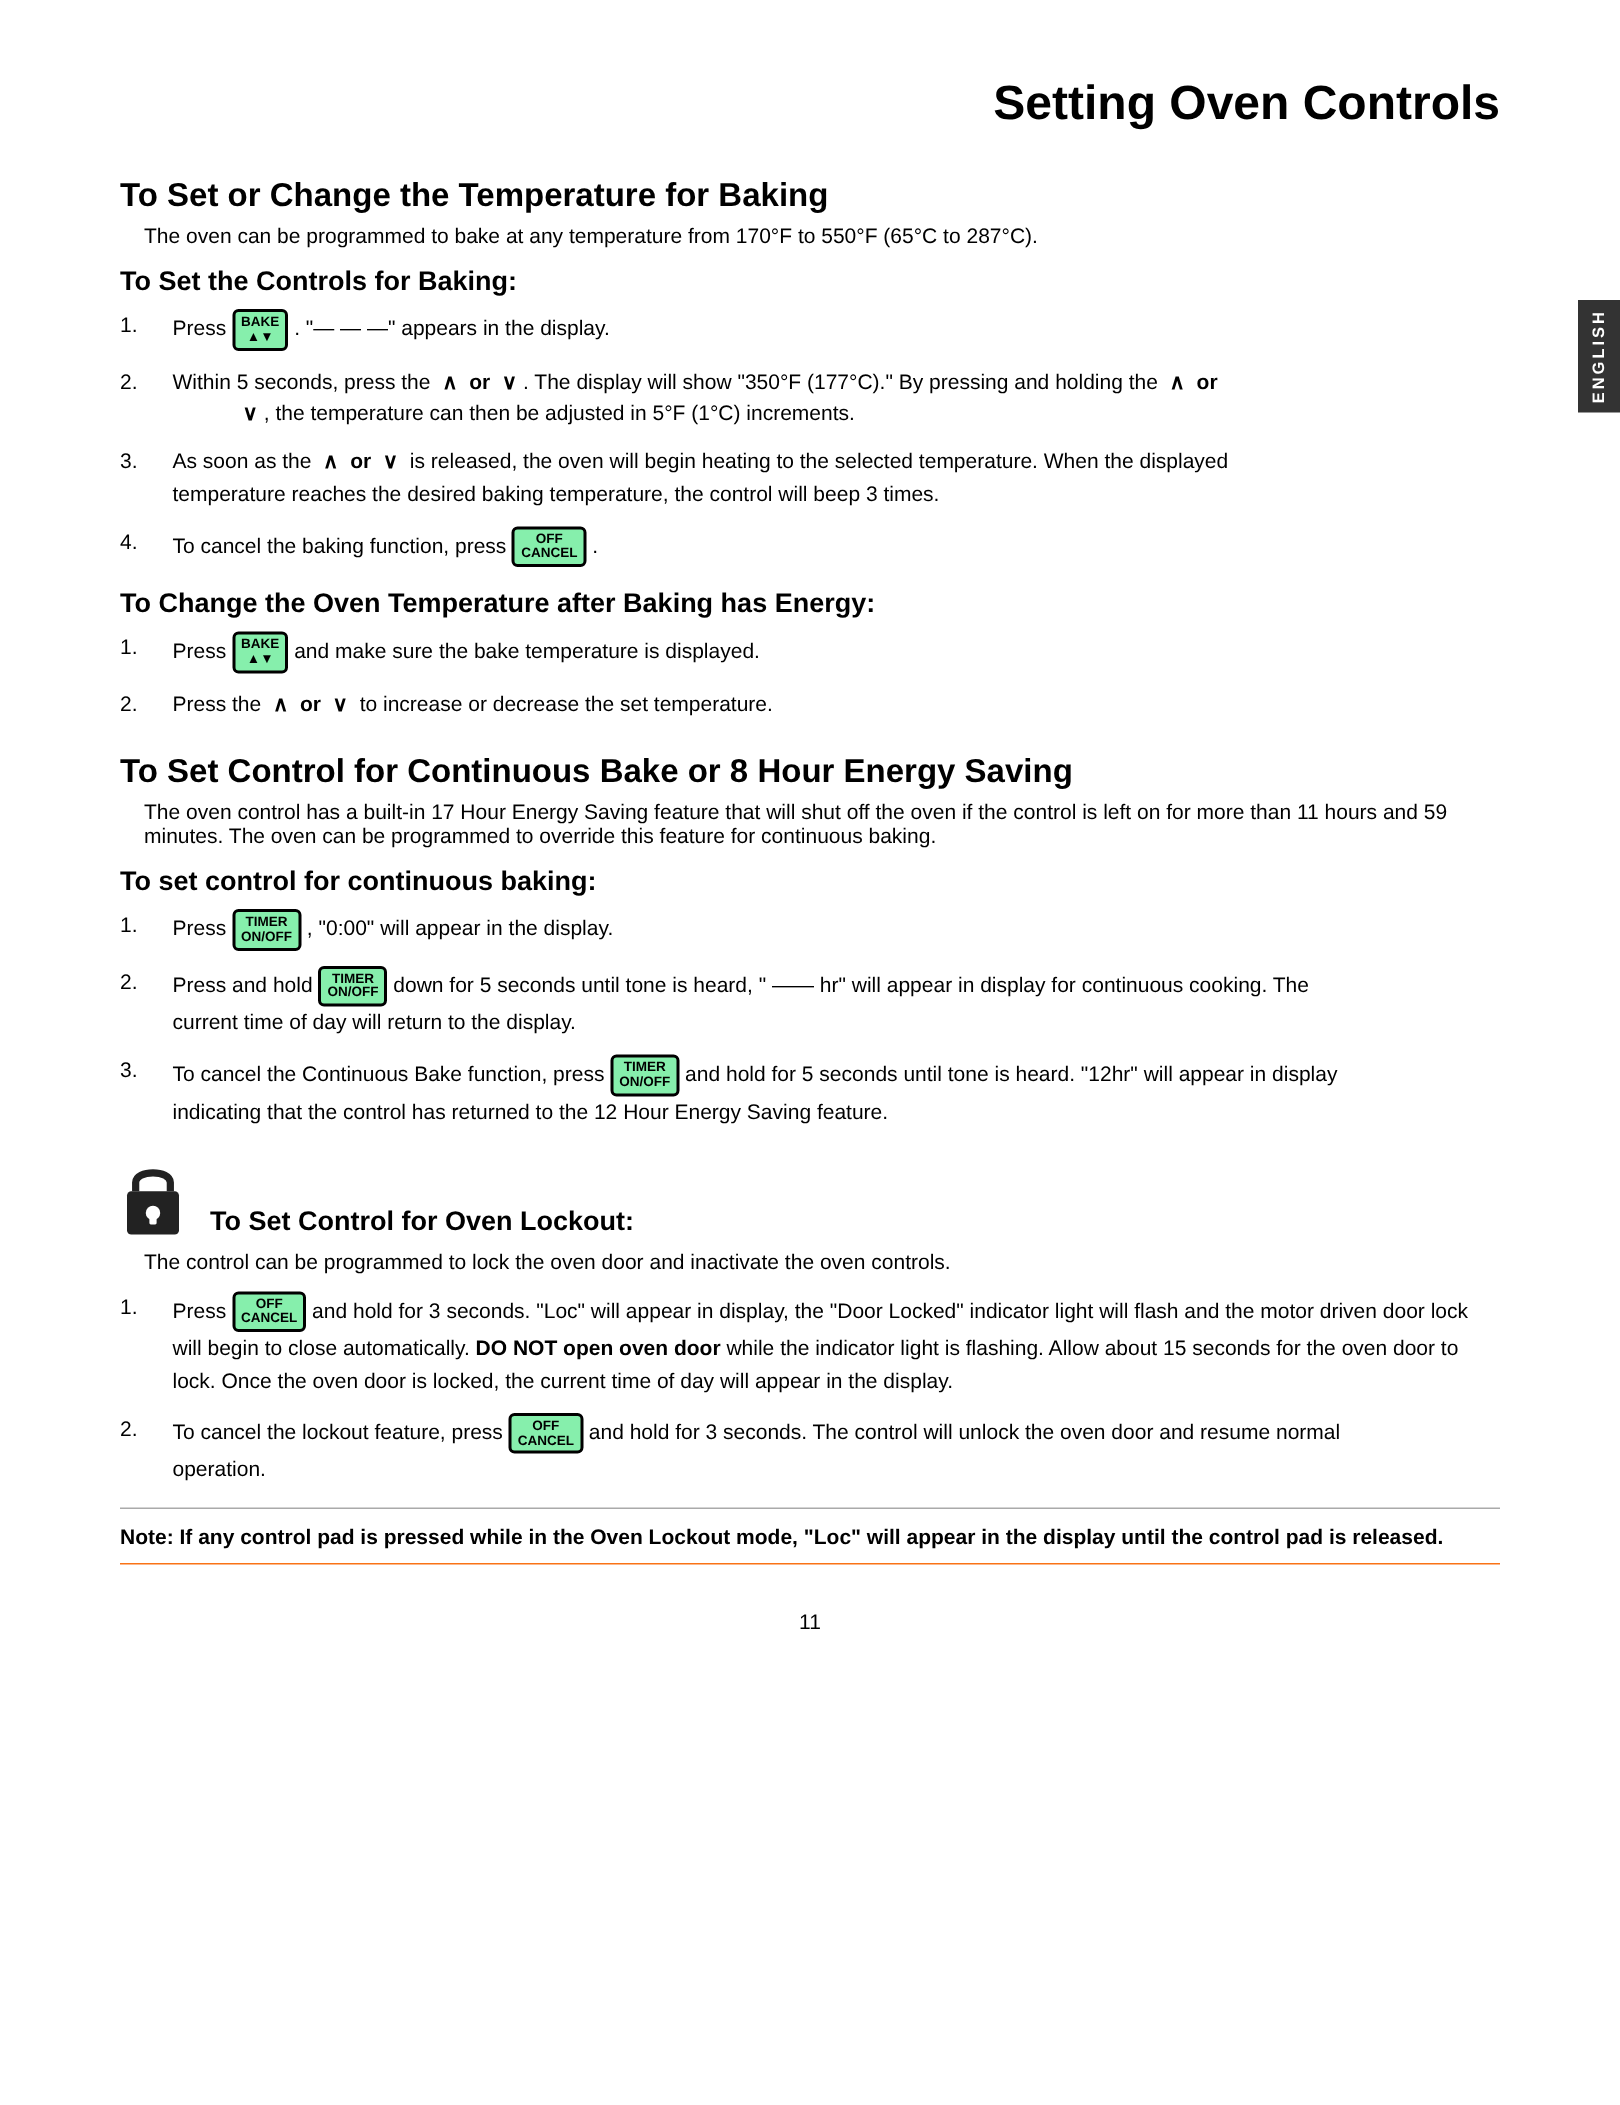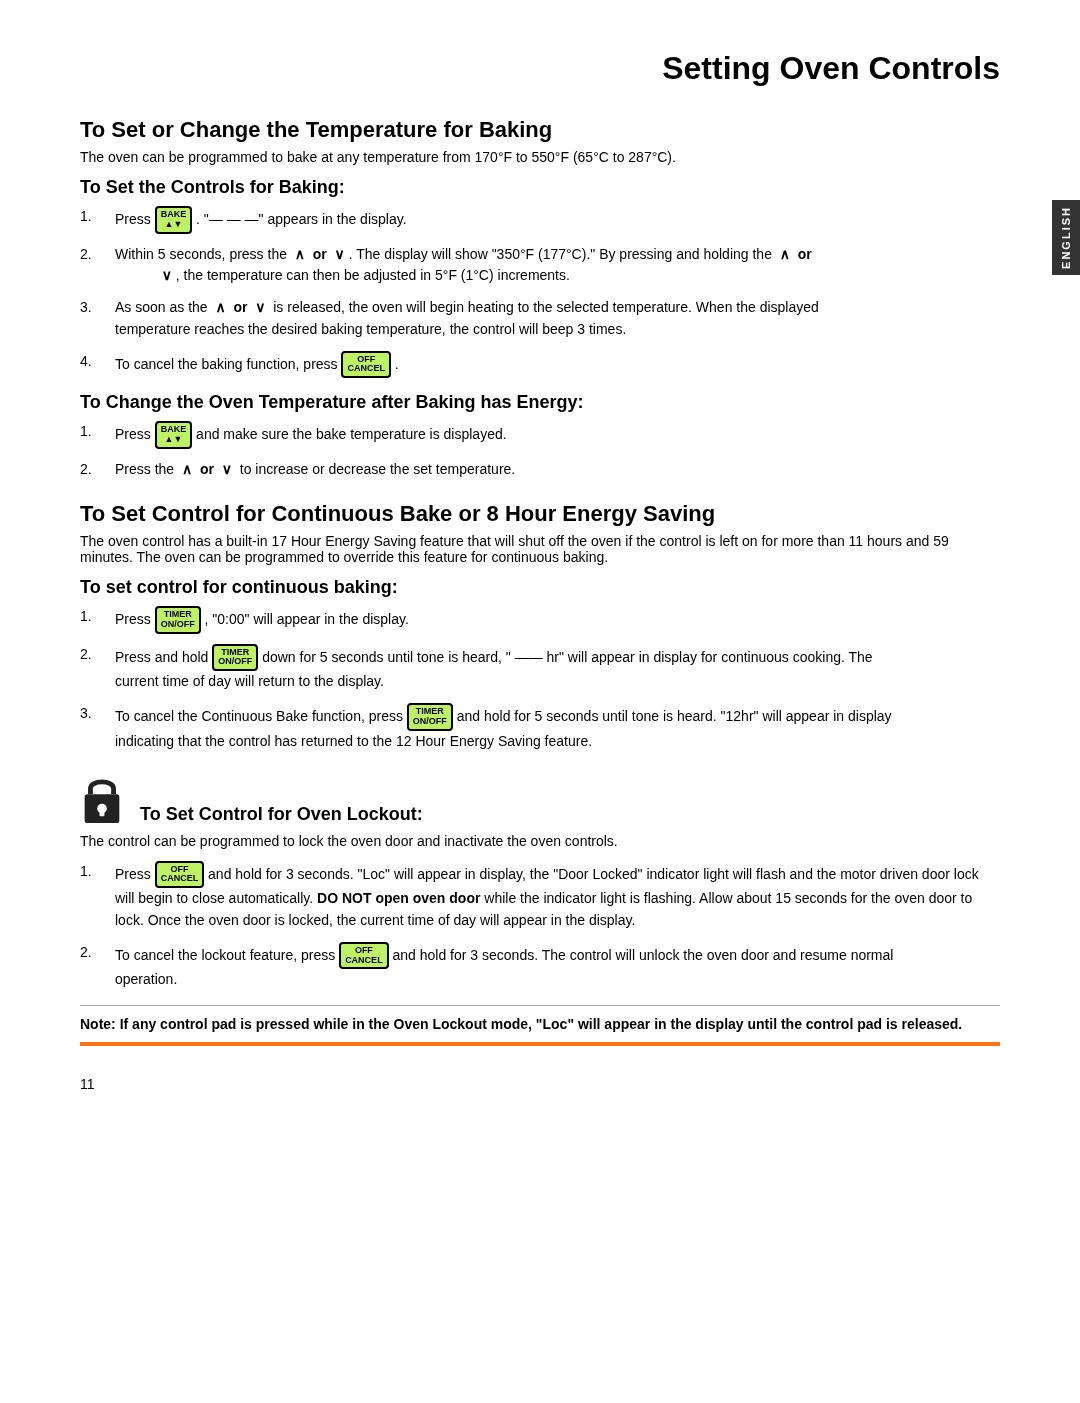--- a/index.html
+++ b/index.html
@@ -30,20 +30,21 @@
       margin-bottom: 6px;
     }
     h3.sub-title {
       font-size: 18px;
       font-weight: bold;
       margin-bottom: 8px;
     }
     .intro-text {
       font-size: 14px;
       margin-bottom: 12px;
+      margin-left: 16px;
     }
     .section {
       margin-bottom: 20px;
     }
     .numbered-list {
       margin-left: 0;
       list-style: none;
     }
     .numbered-list li {
       display: flex;
@@ -66,21 +67,21 @@
       border: 2px solid #000;
       border-radius: 4px;
       font-size: 9px;
       font-weight: bold;
       padding: 2px 4px;
       min-width: 32px;
       min-height: 22px;
       line-height: 1.1;
       text-align: center;
       vertical-align: middle;
-      background: #bef264;
+      background: #86efac;
       white-space: nowrap;
     }
     .arrow-sym {
       font-size: 14px;
       font-weight: bold;
     }
     .lockout-section {
       margin-top: 18px;
       margin-bottom: 16px;
     }
@@ -93,28 +94,28 @@
       width: 44px;
       height: 52px;
       margin-right: 16px;
     }
     .lockout-header h2 {
       font-size: 18px;
       font-weight: bold;
     }
     .note-box {
       border-top: 1px solid #aaa;
-      border-bottom: 4px solid #f97316;
+      border-bottom: 1px solid #f97316;
       padding: 10px 0;
       margin-top: 14px;
       font-size: 14px;
       font-weight: bold;
     }
     .page-num {
-      text-align: left;
+      text-align: center;
       margin-top: 30px;
       font-size: 14px;
     }
     
     .side-tab {
       position: absolute;
       right: 0;
       top: 200px;
       width: 28px;
       background: #333;

